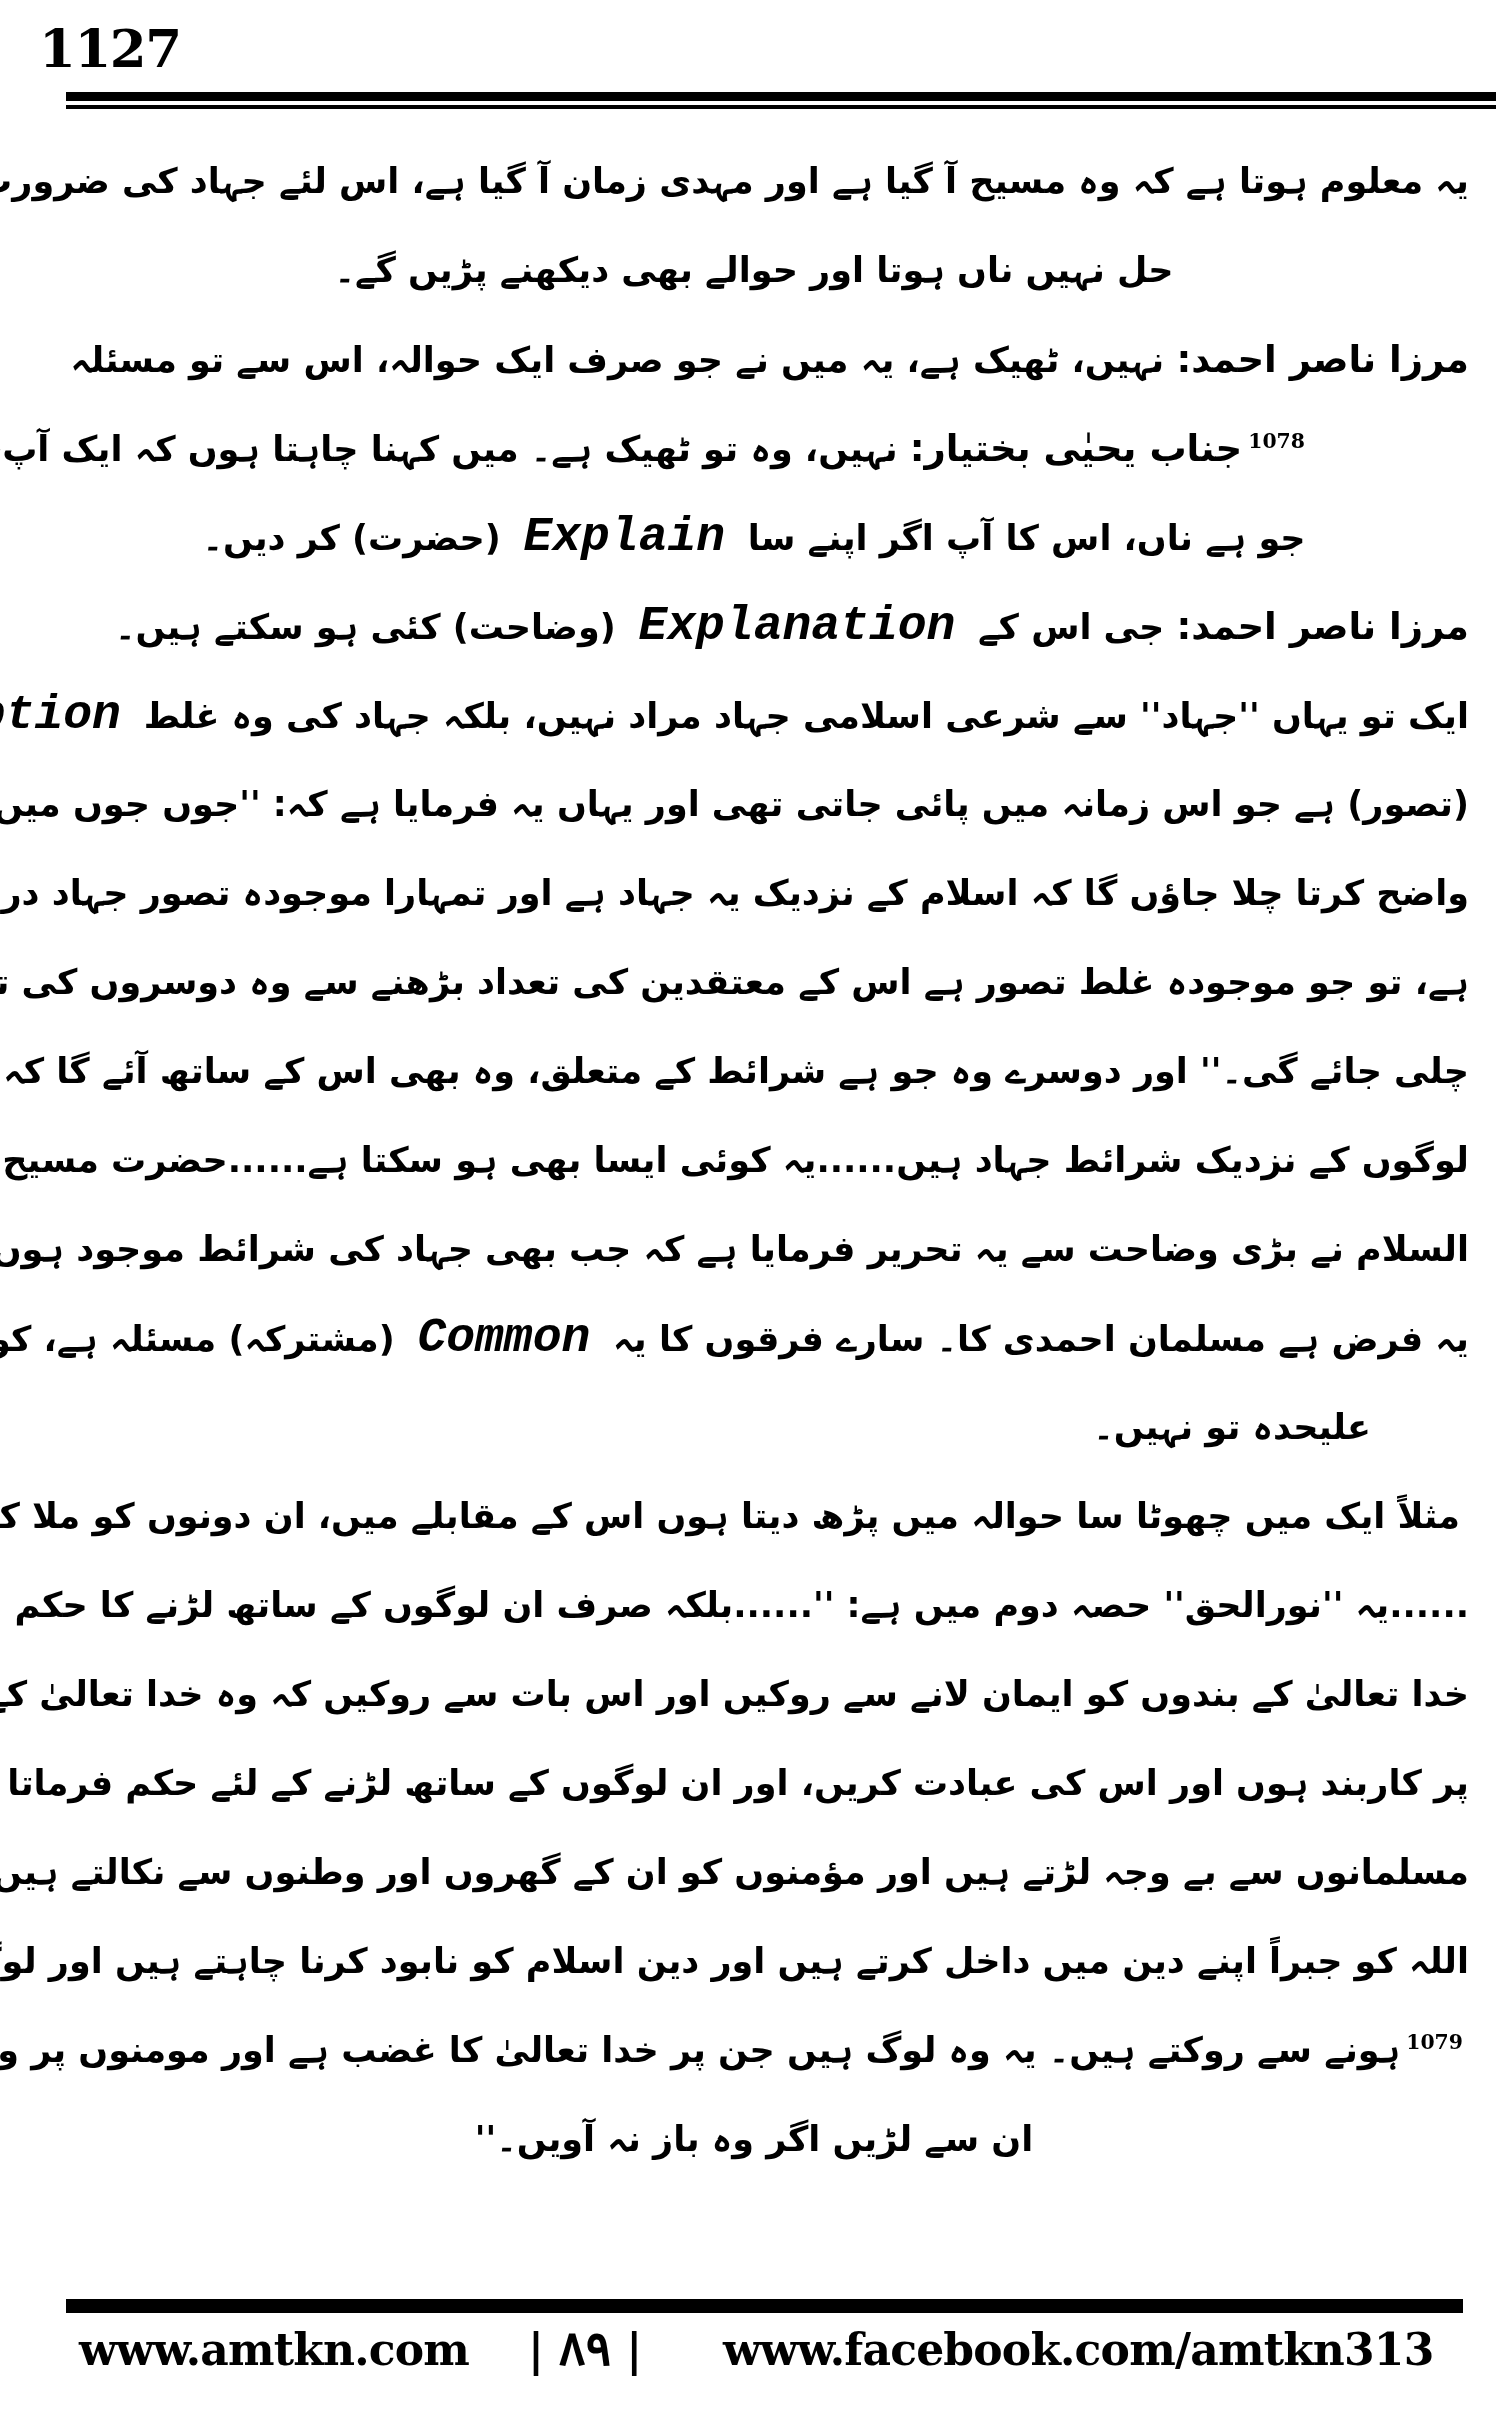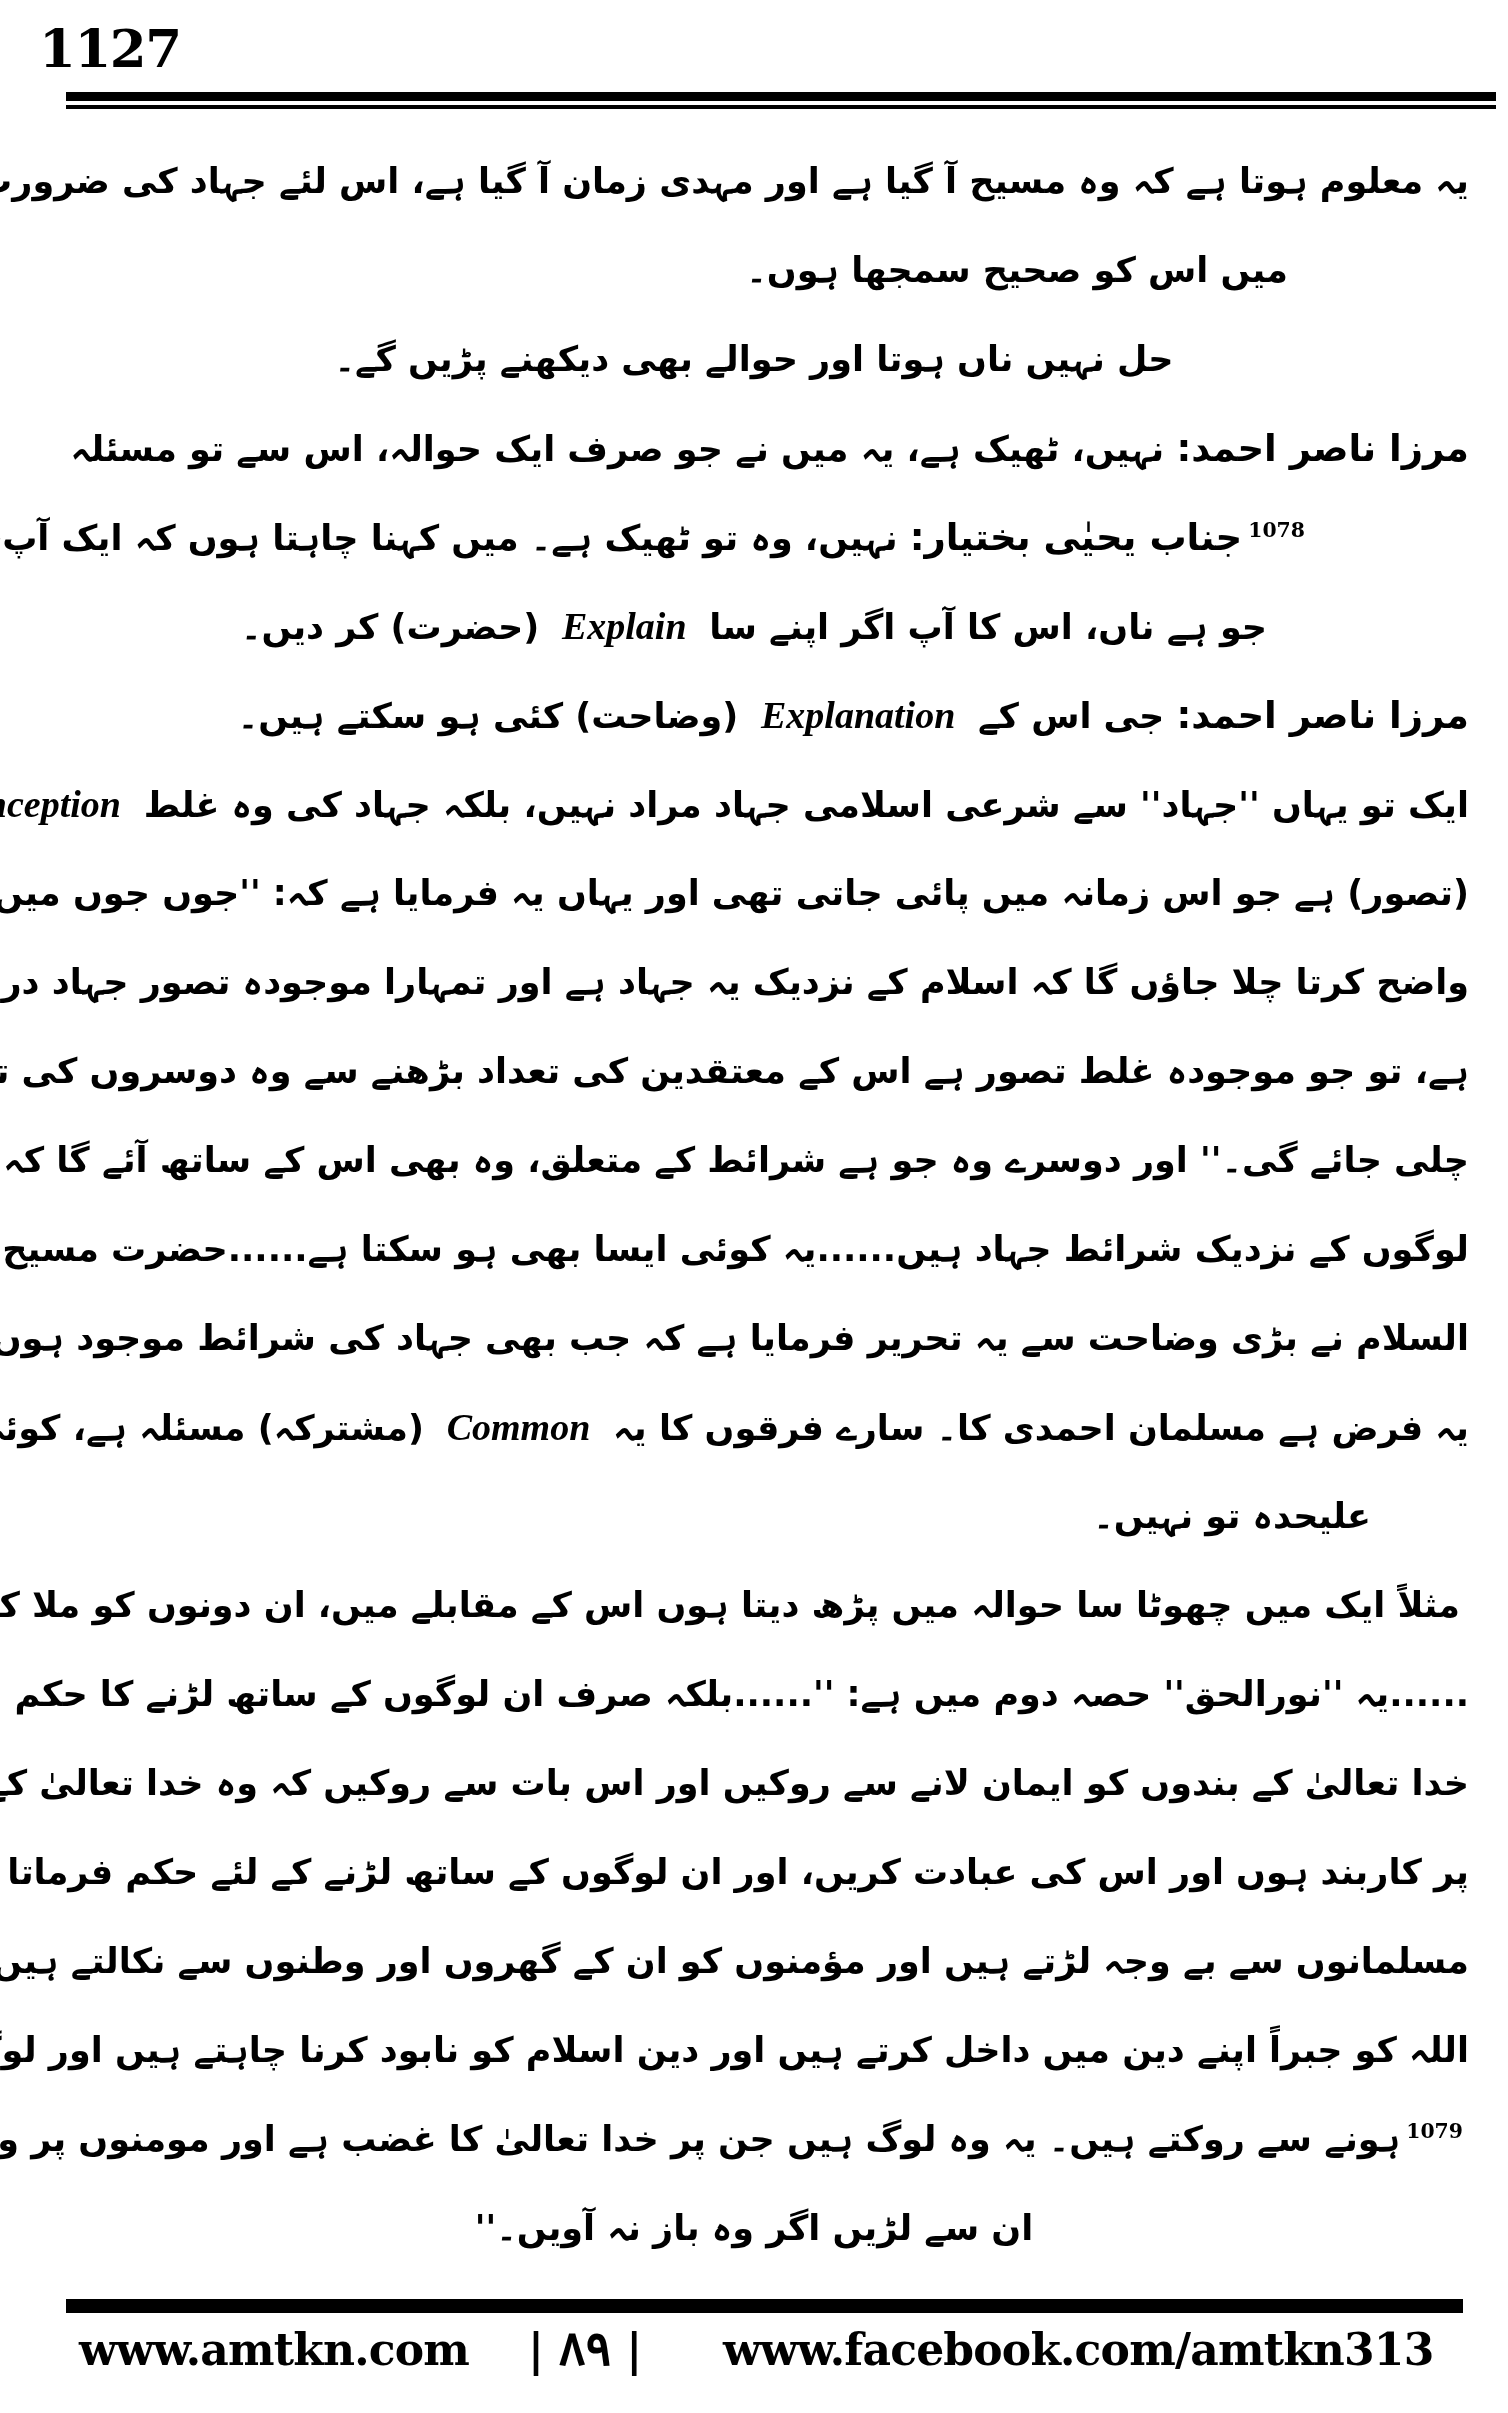--- a/index.html
+++ b/index.html
@@ -26,22 +26,22 @@
   
   .body-text { position:absolute; top:137px; left:39px; right:39px; }
   .line {
     height:89px; line-height:89px; white-space:nowrap;
     direction:rtl; unicode-bidi:embed;
     font-size:35px; font-weight:bold; text-align:right;
   }
   .l-center { text-align:center; }
   .speaker { font-size:37px; }
   .en {
-    font-family:Liberation Serif, serif; font-style:italic; font-weight:bold;
-    font-size:38px; direction:ltr; unicode-bidi:embed; margin:0 10.6px;
+    font-family:Liberation Mono, monospace; font-style:italic; font-weight:bold;
+    font-size:48px; direction:ltr; unicode-bidi:embed; margin:0 10.6px;
   }
   .fnsup {
     font-family:"DejaVu Serif", serif; font-weight:bold; font-size:20.4px;
     vertical-align:super; line-height:0; margin:0 6px;
   }
   
   .footer-bar { position:absolute; left:66px; right:45px; top:2299px; height:14.3px; background:#000; }
   .ftxt {
     position:absolute; top:2317px; height:65px; line-height:65px;
     font-family:"DejaVu Serif", serif; font-weight:bold; font-size:44px;
@@ -55,21 +55,20 @@
 <body>
 
 <div class="page">
 
   <div class="hdr-num">1127</div>
   <div class="rule rule-thick"></div>
   <div class="rule rule-thin"></div>
 
   <div class="body-text">
     <div class="line"><span>یہ معلوم ہوتا ہے کہ وہ مسیح آ گیا ہے اور مہدی زمان آ گیا ہے، اس لئے جہاد کی ضرورت نہیں، اگر</span></div>
-    <div class="line" style="padding-right:181px"><span>میں اس کو صحیح سمجھا ہوں۔</span></div>
     <div class="line l-center"><span>حل نہیں ناں ہوتا اور حوالے بھی دیکھنے پڑیں گے۔</span></div>
     <div class="line"><span class="speaker">مرزا ناصر احمد:</span><span> نہیں، ٹھیک ہے، یہ میں نے جو صرف ایک حوالہ، اس سے تو مسئلہ</span></div>
     <div class="line" style="padding-right:158px"><sup class="fnsup">1078</sup><span class="speaker">جناب یحیٰی بختیار:</span><span> نہیں، وہ تو ٹھیک ہے۔ میں کہنا چاہتا ہوں کہ ایک آپ، یہ</span></div>
     <div class="line l-center"><span>جو ہے ناں، اس کا آپ اگر اپنے سا </span><span class="en">Explain</span><span> (حضرت) کر دیں۔</span></div>
     <div class="line"><span class="speaker">مرزا ناصر احمد:</span><span> جی اس کے </span><span class="en">Explanation</span><span> (وضاحت) کئی ہو سکتے ہیں۔</span></div>
     <div class="line"><span>ایک تو یہاں ''جہاد'' سے شرعی اسلامی جہاد مراد نہیں، بلکہ جہاد کی وہ غلط </span><span class="en">Conception</span></div>
     <div class="line"><span>(تصور) ہے جو اس زمانہ میں پائی جاتی تھی اور یہاں یہ فرمایا ہے کہ: ''جوں جوں میں اس مسئلے کو</span></div>
     <div class="line"><span>واضح کرتا چلا جاؤں گا کہ اسلام کے نزدیک یہ جہاد ہے اور تمہارا موجودہ تصور جہاد درست نہیں</span></div>
     <div class="line"><span>ہے، تو جو موجودہ غلط تصور ہے اس کے معتقدین کی تعداد بڑھنے سے وہ دوسروں کی تعداد کم ہوتی</span></div>
     <div class="line"><span>چلی جائے گی۔'' اور دوسرے وہ جو ہے شرائط کے متعلق، وہ بھی اس کے ساتھ آئے گا کہ اگر یقین</span></div>

